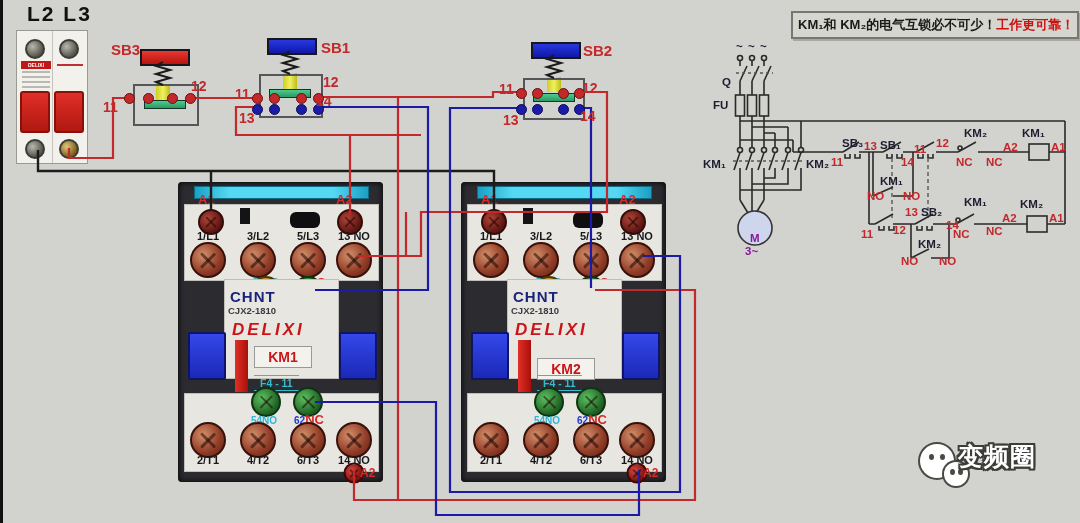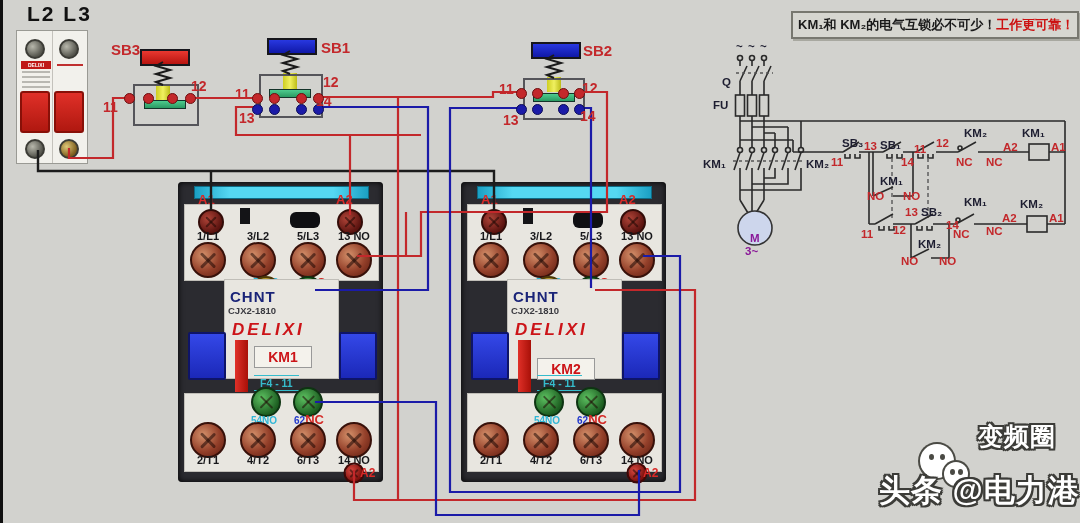--- a/index.html
+++ b/index.html
@@ -80,21 +80,21 @@
   .info .t{color:#cc1111;font-weight:bold;font-size:16.5px;letter-spacing:1px;margin-left:8px;}
   .info .l{color:#1a1a1a;font-weight:bold;font-size:12.5px;margin:4px 0 0 20px;white-space:nowrap;}
   .info .l .red{color:#cc1111;}
   .info .boxed{margin-top:6px;border:2px solid #77776f;box-shadow:2px 2px 0 #a8a8a0;padding:3px 5px;
         font-weight:bold;font-size:13px;color:#1a1a1a;white-space:nowrap;background:#d6d6d0;}
   .info .boxed .red{color:#cc1111;}
 
   
   .wm{z-index:6;color:#fff;font-weight:bold;
       text-shadow:-2px -2px 0 #3c3c38,2px -2px 0 #3c3c38,-2px 2px 0 #3c3c38,2px 2px 0 #3c3c38,0 2px 0 #3c3c38,0 -2px 0 #3c3c38,2px 0 0 #3c3c38,-2px 0 0 #3c3c38;}
-  .wm-logo{left:955px;top:420px;font-size:25px;letter-spacing:1px;margin-left:20px;}
+  .wm-logo{left:955px;top:440px;font-size:25px;letter-spacing:1px;}
   .wm-credit{left:876px;top:470px;font-size:31px;letter-spacing:1px;}
   .bubble{position:absolute;background:#fff;border-radius:50%;box-shadow:0 0 0 2px #4a4a44;z-index:6;}
   .bubble .eye{position:absolute;width:5px;height:6px;border-radius:50%;background:#4a4a44;}
 </style>
 </head>
 <body>
 
 <div class="canvas">
 
   <svg class="layer" width="1080" height="523">
@@ -379,15 +379,14 @@
 
   <div class="bubble" style="left:917px;top:444px;width:34px;height:34px;">
     <span class="eye" style="left:9px;top:10px;"></span>
     <span class="eye" style="left:20px;top:10px;"></span>
   </div>
   <div class="bubble" style="left:941px;top:462px;width:24px;height:24px;">
     <span class="eye" style="left:6px;top:7px;"></span>
     <span class="eye" style="left:14px;top:7px;"></span>
   </div>
   <div class="abs wm wm-logo">变频圈</div>
-  <div class="abs wm wm-credit">头条 @电力港</div>
 
 </div>
 
 </body></html>

